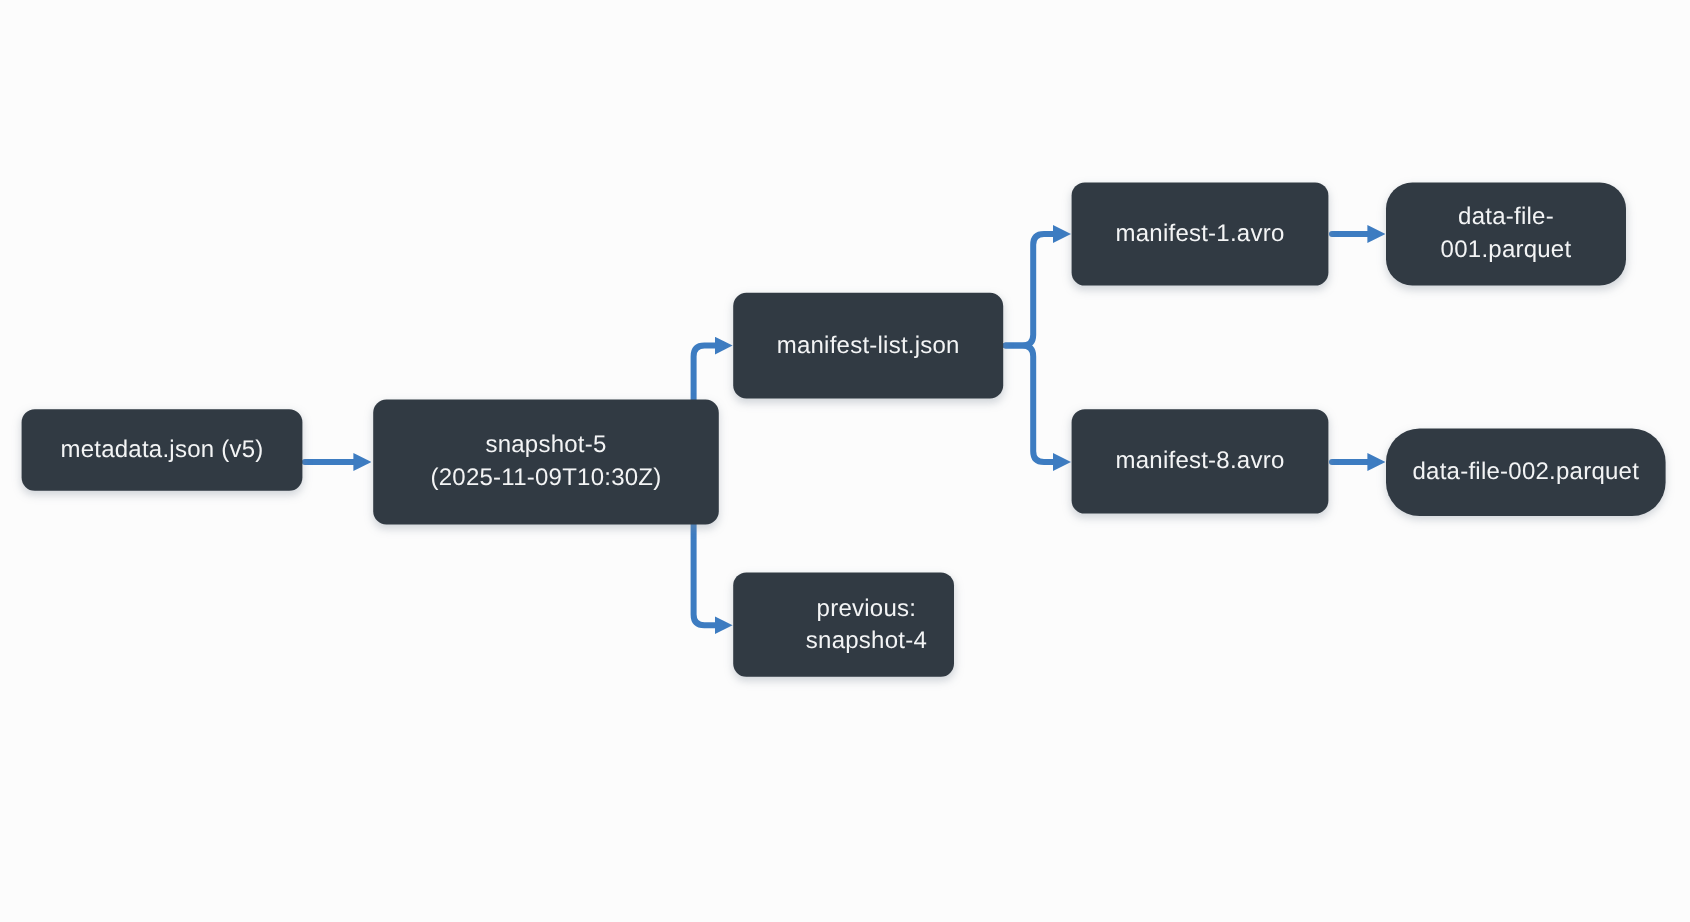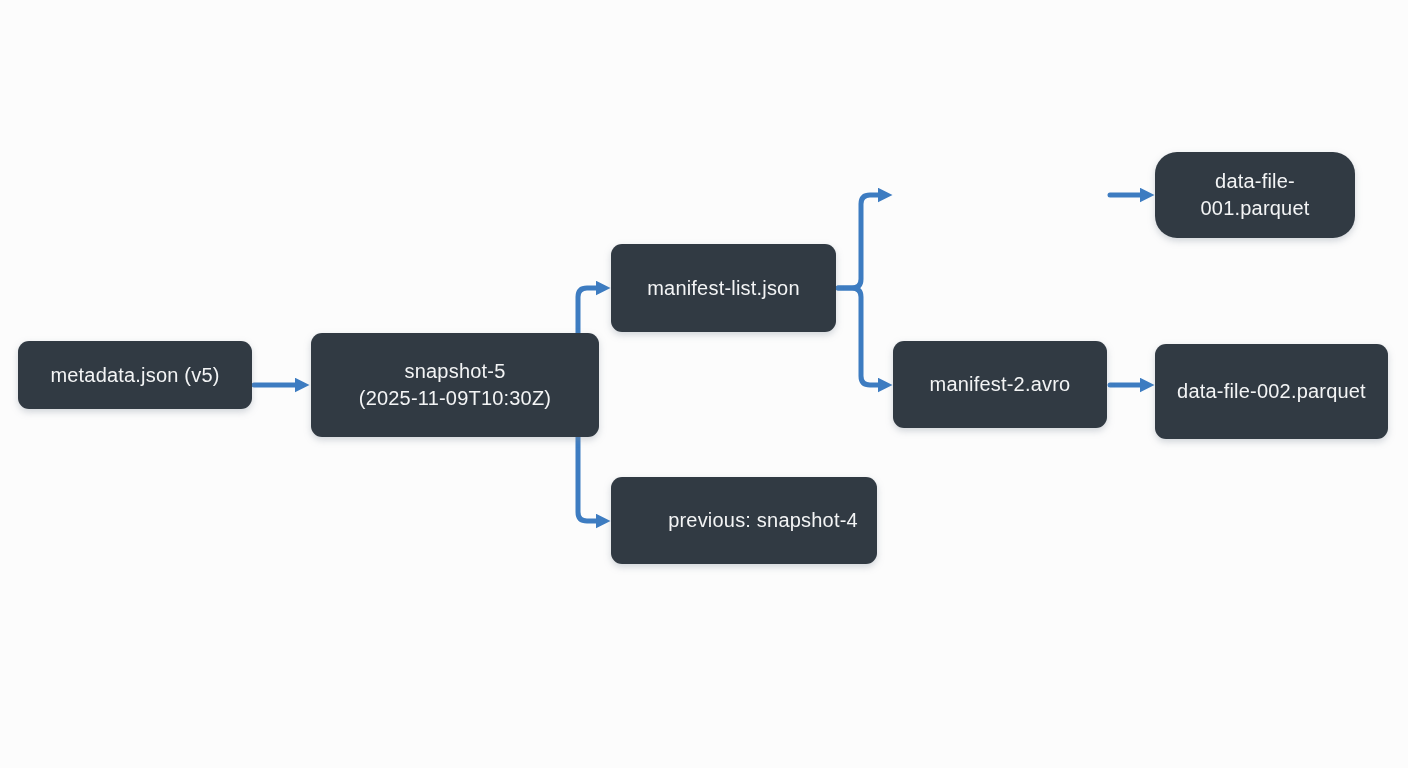--- a/index.html
+++ b/index.html
@@ -78,30 +78,33 @@
 
   <div class="node" style="left:311px; top:333px; width:288px; height:104px;">
     <span class="node-label">snapshot-5
 (2025-11-09T10:30Z)</span>
   </div>
 
   <div class="node" style="left:611px; top:244px; width:225px; height:88px;">
     <span class="node-label">manifest-list.json</span>
   </div>
 
-  <div class="node" style="left:611px; top:477px; width:266px; height:87px;padding-left:48px;">
+  <div class="node" style="left:611px; top:477px; width:184px; height:87px;padding-left:48px;">
     <span class="node-label">previous: snapshot-4</span>
   </div>
 
+  <div class="node" style="left:893px; top:152px; width:214px; height:86px;">
+    <span class="node-label">manifest-1.avro</span>
+  </div>
 
   <div class="node" style="left:1155px; top:152px; width:200px; height:86px;border-radius:22px;">
     <span class="node-label">data-file-001.parquet</span>
   </div>
 
   <div class="node" style="left:893px; top:341px; width:214px; height:87px;">
-    <span class="node-label">manifest-2.avro</span>
+    <span class="node-label">manifest-8.avro</span>
   </div>
 
-  <div class="node" style="left:1155px; top:344px; width:233px; height:95px;">
+  <div class="node" style="left:1155px; top:357px; width:233px; height:73px;border-radius:28px;">
     <span class="node-label">data-file-002.parquet</span>
   </div>
 
 </div>
 
 </body></html>

